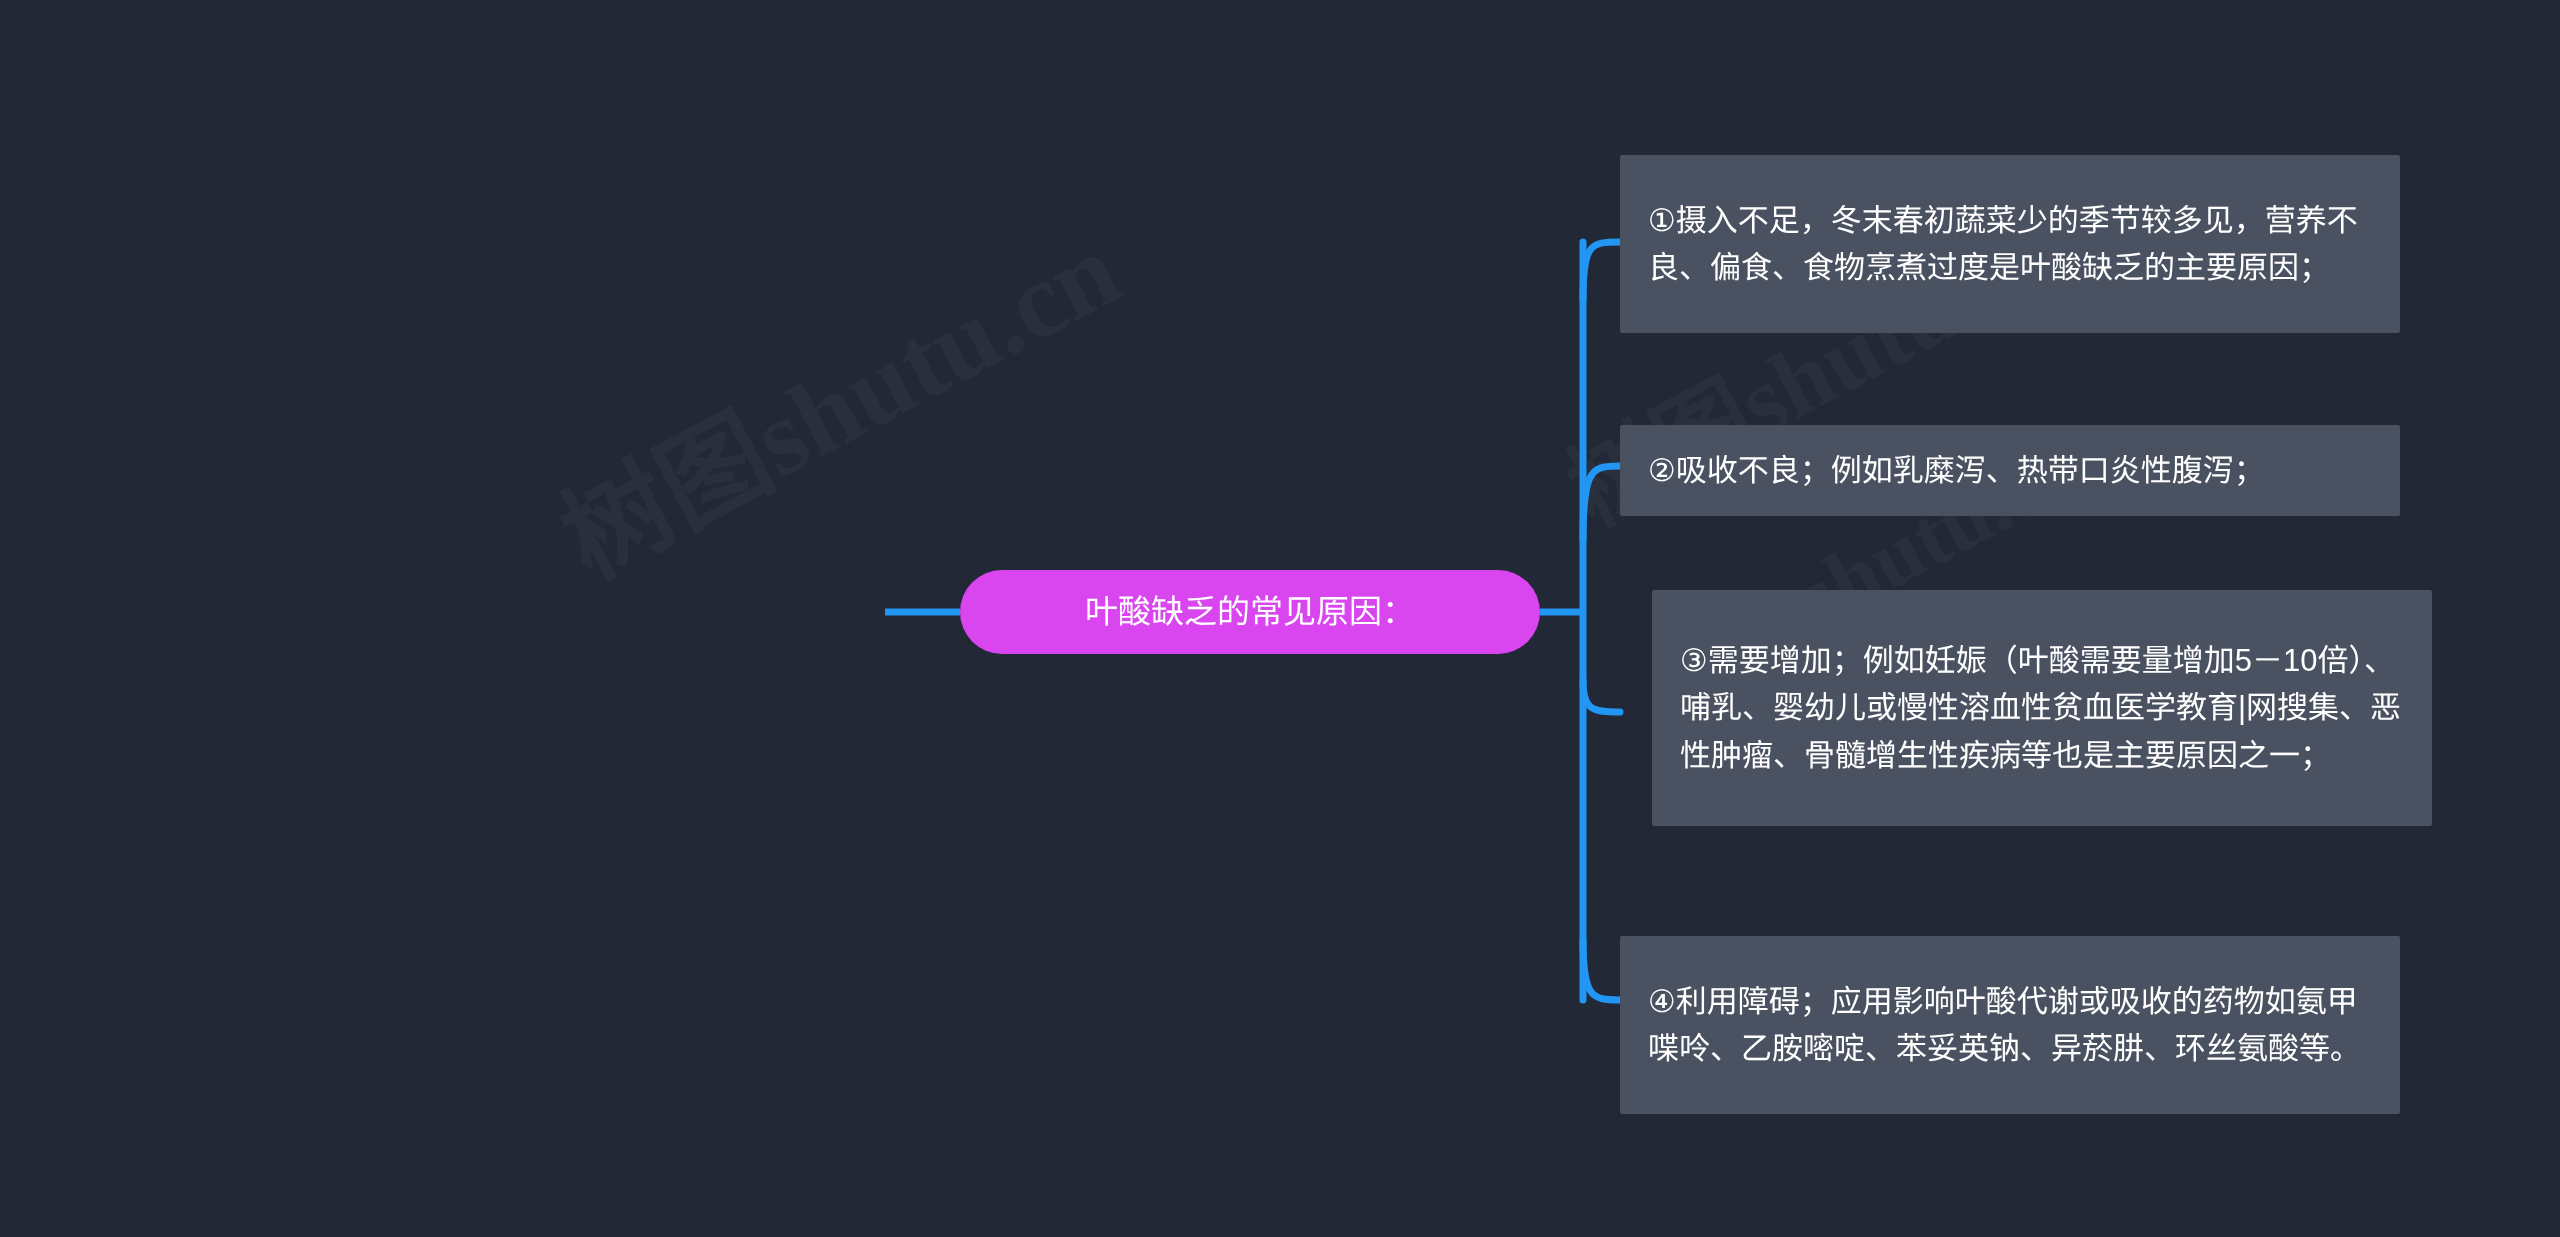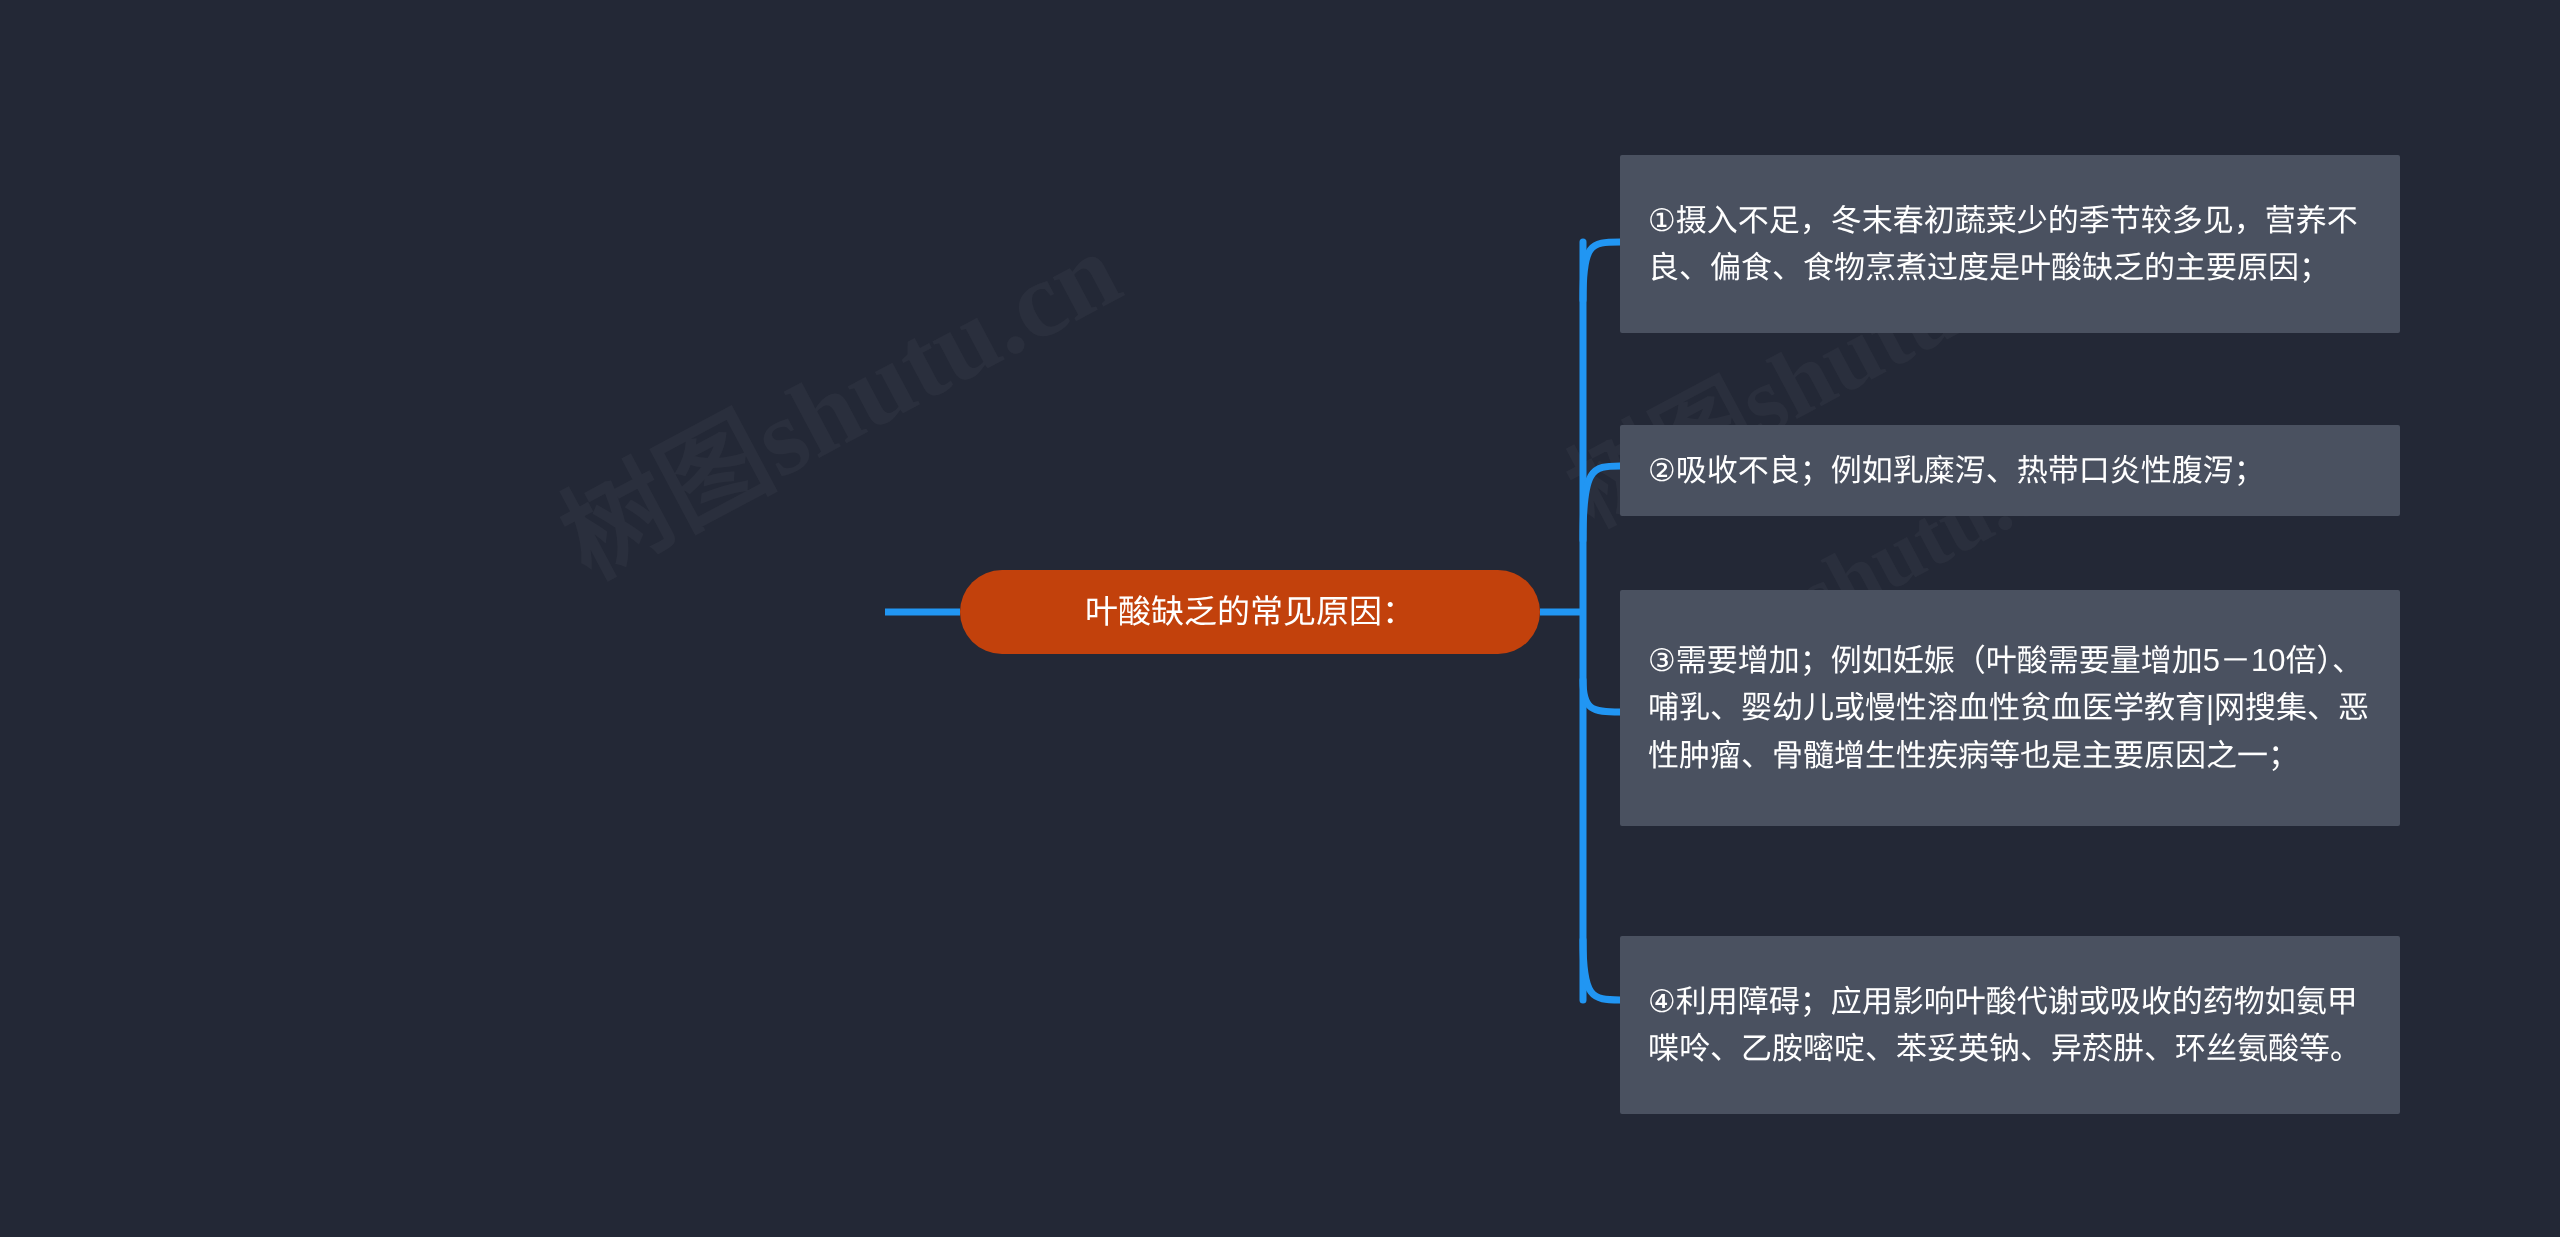--- a/index.html
+++ b/index.html
@@ -83,21 +83,21 @@
     font-size: 50px;
     letter-spacing: 2px;
     line-height: 1.2;
   }
 
   .node-branch {
     left: 960px;
     top: 570px;
     width: 580px;
     height: 84px;
-    background: #c2410c;
+    background: #d946ef;
     border-radius: 42px;
     justify-content: center;
     font-size: 33px;
     line-height: 1.3;
   }
 
   .node-leaf {
     left: 1620px;
     width: 780px;
     background: #4a5160;
@@ -109,21 +109,21 @@
     text-align: left;
   }
 
   .node-leaf .leaf-text {
     display: block;
     width: 100%;
   }
 
   .leaf-1 { top: 155px;  min-height: 178px; }
   .leaf-2 { top: 425px;  min-height: 82px;  }
-  .leaf-3 { top: 590px;  min-height: 236px; }
+  .leaf-3 { top: 590px;  min-height: 236px; margin-left: 32px; }
   .leaf-4 { top: 936px;  min-height: 178px; }
 </style>
 </head>
 <body>
 
 <div id="mindmap">
 
   <div class="watermark wm-1">树图shutu.cn</div>
   <div class="watermark wm-2">树图shutu.cn</div>
   <div class="watermark wm-3">shutu.cn</div>

